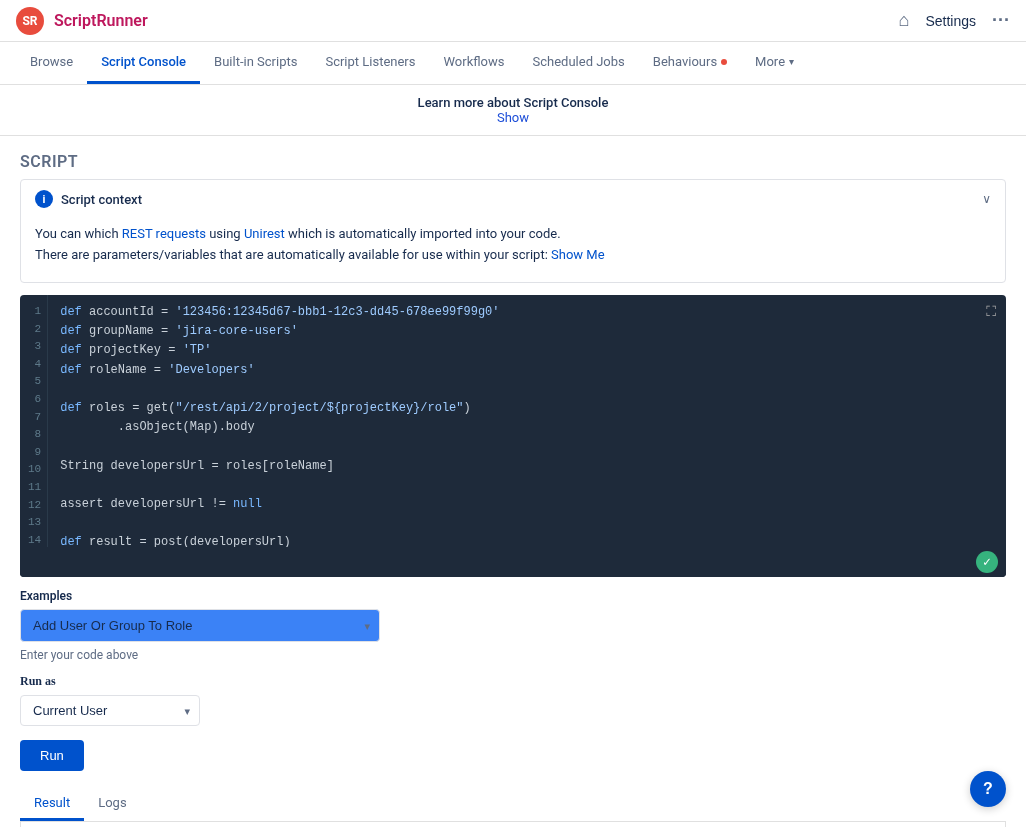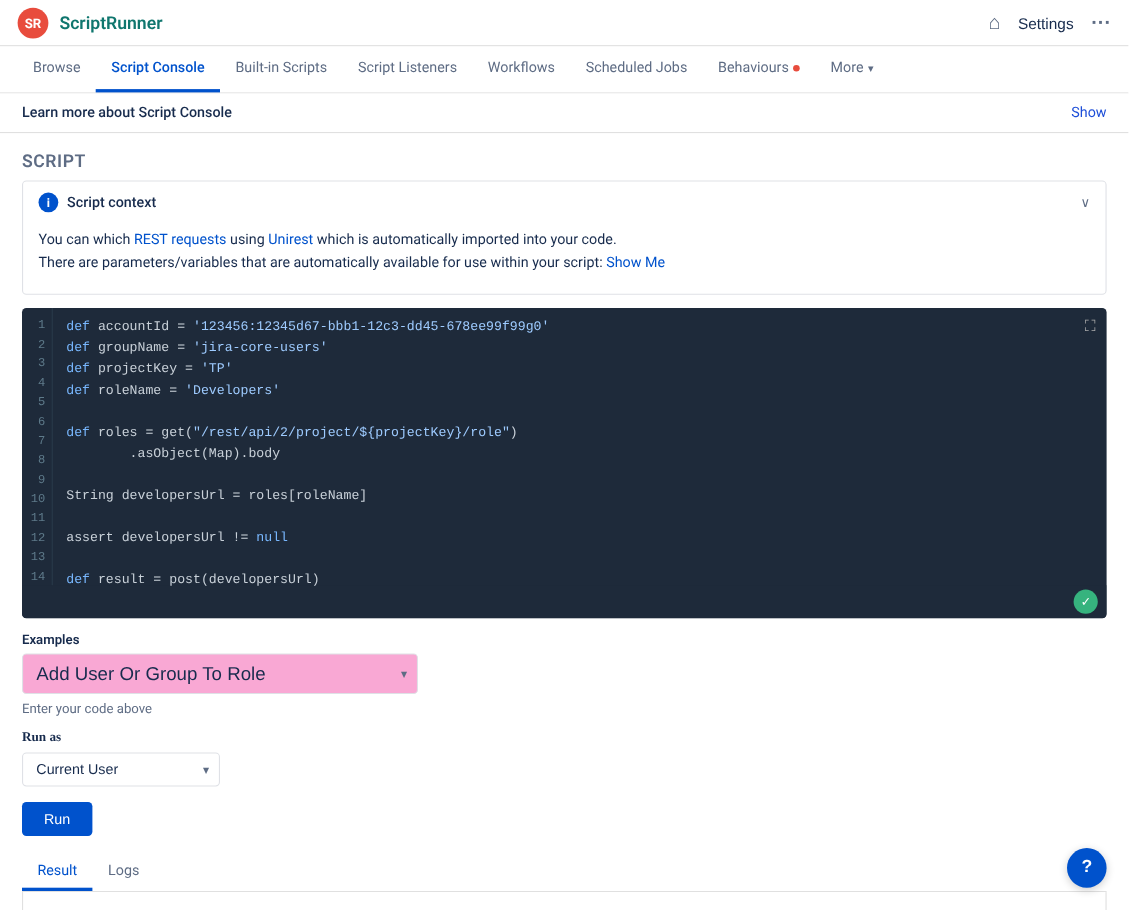--- a/index.html
+++ b/index.html
@@ -15,21 +15,21 @@
       border-bottom: 1px solid #e0e0e0;
     }
     .header-left { display: flex; align-items: center; gap: 10px; }
     .logo-icon {
       width: 28px; height: 28px;
       background: #e84c3d;
       border-radius: 50%;
       display: flex; align-items: center; justify-content: center;
       color: white; font-weight: bold; font-size: 12px;
     }
-    .app-title { font-size: 16px; font-weight: 600; color: #0f766e; }
+    .app-title { font-size: 16px; font-weight: 600; color: #be185d; }
     .header-right { display: flex; align-items: center; gap: 16px; }
     .home-icon-btn { background: none; border: none; cursor: pointer; color: #5e6c84; font-size: 18px; }
     .settings-btn { background: none; border: none; cursor: pointer; color: #172b4d; font-size: 14px; }
     .more-dots-btn { background: none; border: none; cursor: pointer; color: #5e6c84; font-size: 18px; font-weight: bold; }
 
     
     .nav-tabs {
       display: flex;
       align-items: center;
       padding: 0 16px;
@@ -53,20 +53,21 @@
     .nav-tab .chevron { font-size: 10px; }
 
     
     .banner {
       display: flex;
       align-items: center;
       justify-content: space-between;
       padding: 10px 20px;
       border-bottom: 1px solid #e0e0e0;
       background: #fff;
+      flex-direction: column;
     }
     .banner-text { font-size: 13px; font-weight: 500; color: #172b4d; }
     .show-link { color: #1d4ed8; font-size: 13px; cursor: pointer; text-decoration: none; }
 
     
     .main-content { padding: 16px 20px; }
     .section-label { font-size: 16px; font-weight: 600; color: #5e6c84; margin-bottom: 8px; text-transform: uppercase; letter-spacing: 0.5px; }
 
     
     .script-context {
@@ -151,23 +152,23 @@
     .select-wrapper {
       position: relative;
       display: inline-block;
       width: 360px;
     }
     .select-dropdown {
       width: 100%;
       padding: 8px 40px 8px 12px;
       border: 1px solid #dfe1e6;
       border-radius: 4px;
-      font-size: 17px;
+      font-size: 13px;
       color: #172b4d;
-      background: #f9a8d4;
+      background: #3b82f6;
       appearance: none;
       cursor: pointer;
     }
     .select-arrow {
       position: absolute;
       right: 10px;
       top: 50%;
       transform: translateY(-50%);
       pointer-events: none;
       color: #5e6c84;

